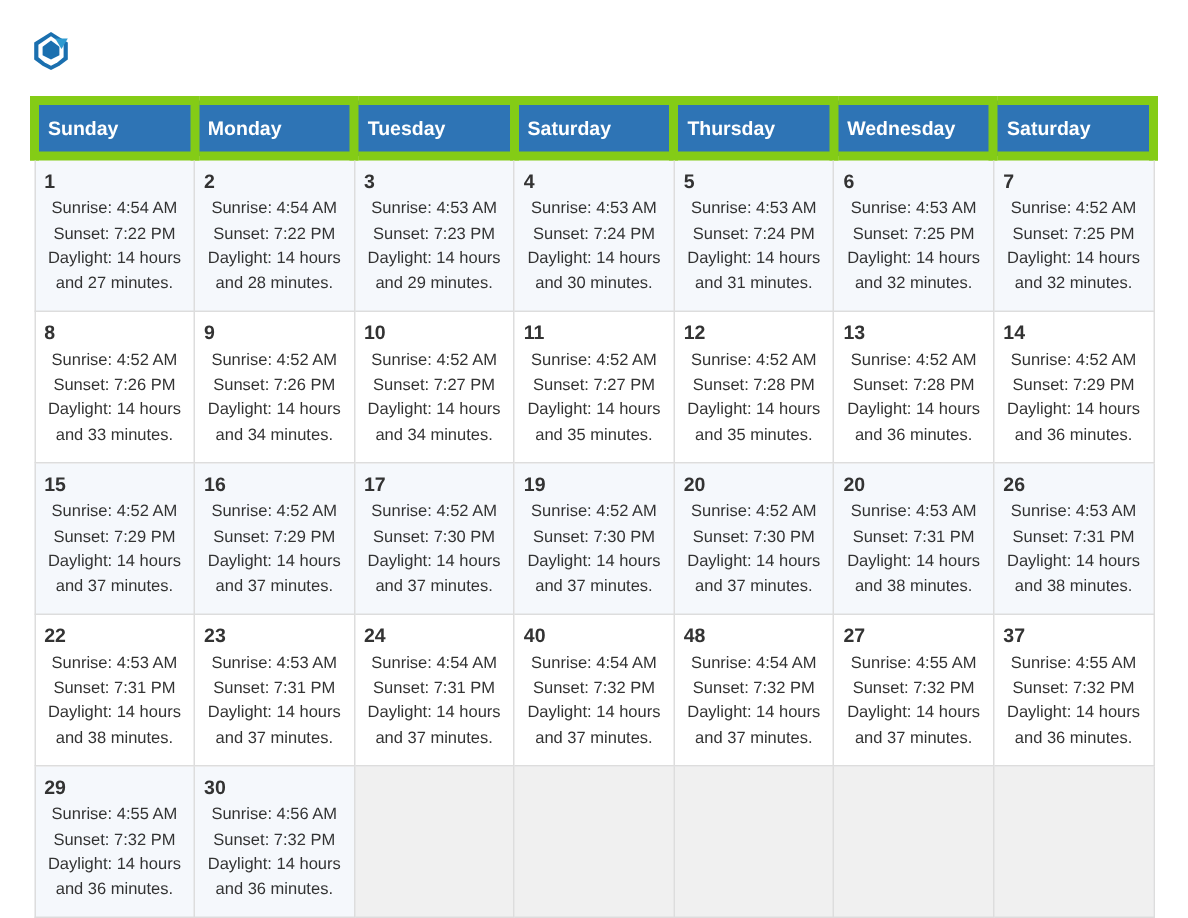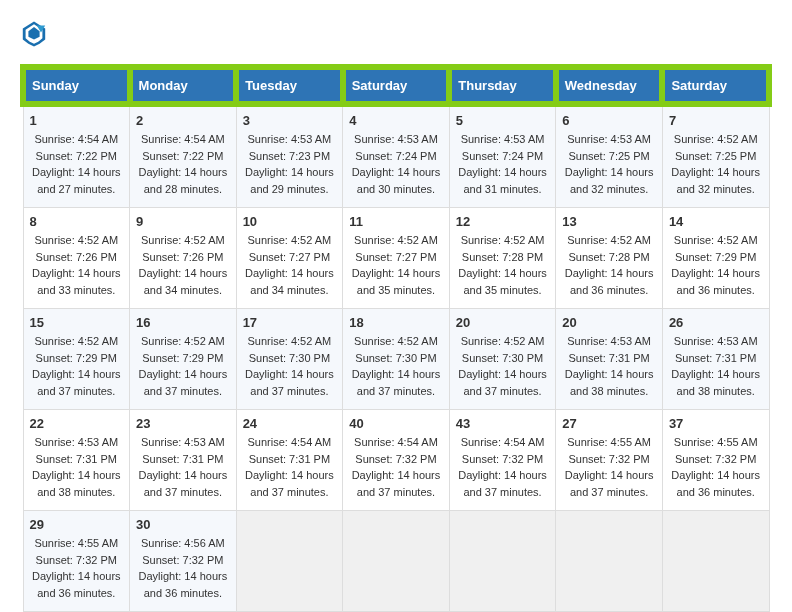--- a/index.html
+++ b/index.html
@@ -261,21 +261,21 @@
       </td>
         <td>
         <span class="day-number">17</span>
         <div class="day-info">
           Sunrise: 4:52 AM<br>
           Sunset: 7:30 PM<br>
           Daylight: 14 hours and 37 minutes.
         </div>
       </td>
         <td>
-        <span class="day-number">18</span>
+        <span class="day-number">19</span>
         <div class="day-info">
           Sunrise: 4:52 AM<br>
           Sunset: 7:30 PM<br>
           Daylight: 14 hours and 37 minutes.
         </div>
       </td>
         <td>
         <span class="day-number">20</span>
         <div class="day-info">
           Sunrise: 4:52 AM<br>
@@ -327,21 +327,21 @@
       </td>
         <td>
         <span class="day-number">40</span>
         <div class="day-info">
           Sunrise: 4:54 AM<br>
           Sunset: 7:32 PM<br>
           Daylight: 14 hours and 37 minutes.
         </div>
       </td>
         <td>
-        <span class="day-number">43</span>
+        <span class="day-number">48</span>
         <div class="day-info">
           Sunrise: 4:54 AM<br>
           Sunset: 7:32 PM<br>
           Daylight: 14 hours and 37 minutes.
         </div>
       </td>
         <td>
         <span class="day-number">27</span>
         <div class="day-info">
           Sunrise: 4:55 AM<br>

